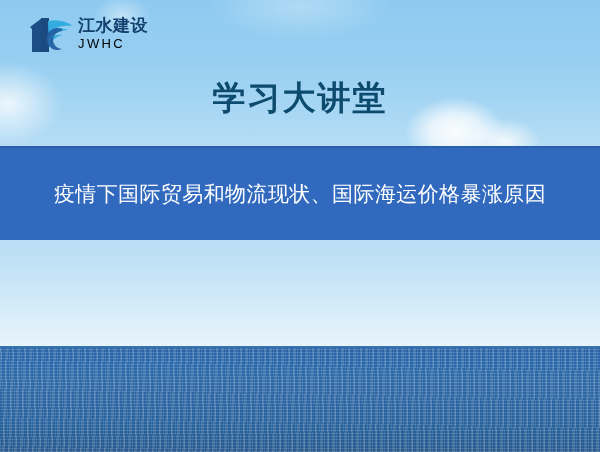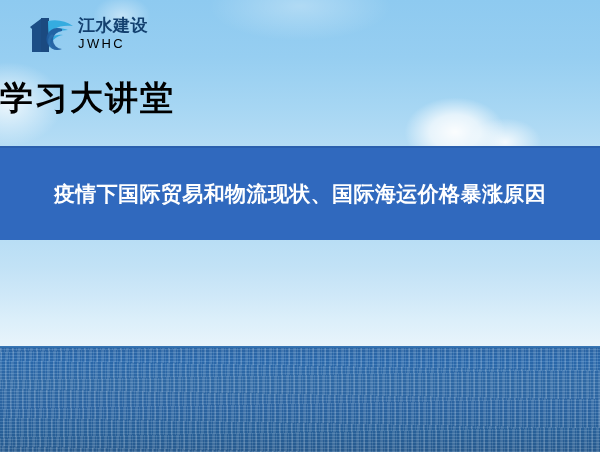--- a/index.html
+++ b/index.html
@@ -66,25 +66,25 @@
     letter-spacing: 2.4px;
     line-height: 15px;
     white-space: nowrap;
   }
 
   
   .main-title {
     position: absolute;
     left: 0; top: 78px;
     width: 600px;
-    text-align: left;
+    text-align: center;
     font-family: "DejaVu Sans", "Liberation Sans", sans-serif;
     font-size: 33px;
     font-weight: 700;
-    color: #000000;
+    color: #0c4a6e;
     letter-spacing: 2px;
     line-height: 40px;
     white-space: nowrap;
   }
 
   
   .banner {
     position: absolute;
     left: 0; top: 146px;
     width: 600px; height: 94px;
@@ -92,21 +92,21 @@
     border-top: 2px solid #2a5fae;
     box-sizing: border-box;
     display: flex;
     flex-direction: column;
     align-items: center;
     justify-content: center;
   }
   .banner-line {
     font-family: "DejaVu Sans", "Liberation Sans", sans-serif;
     font-size: 21px;
-    font-weight: 700;
+    font-weight: 400;
     color: #ffffff;
     line-height: 33px;
     letter-spacing: 0.4px;
     white-space: nowrap;
   }
 
   
   .sky-bottom {
     position: absolute;
     left: 0; top: 240px;

